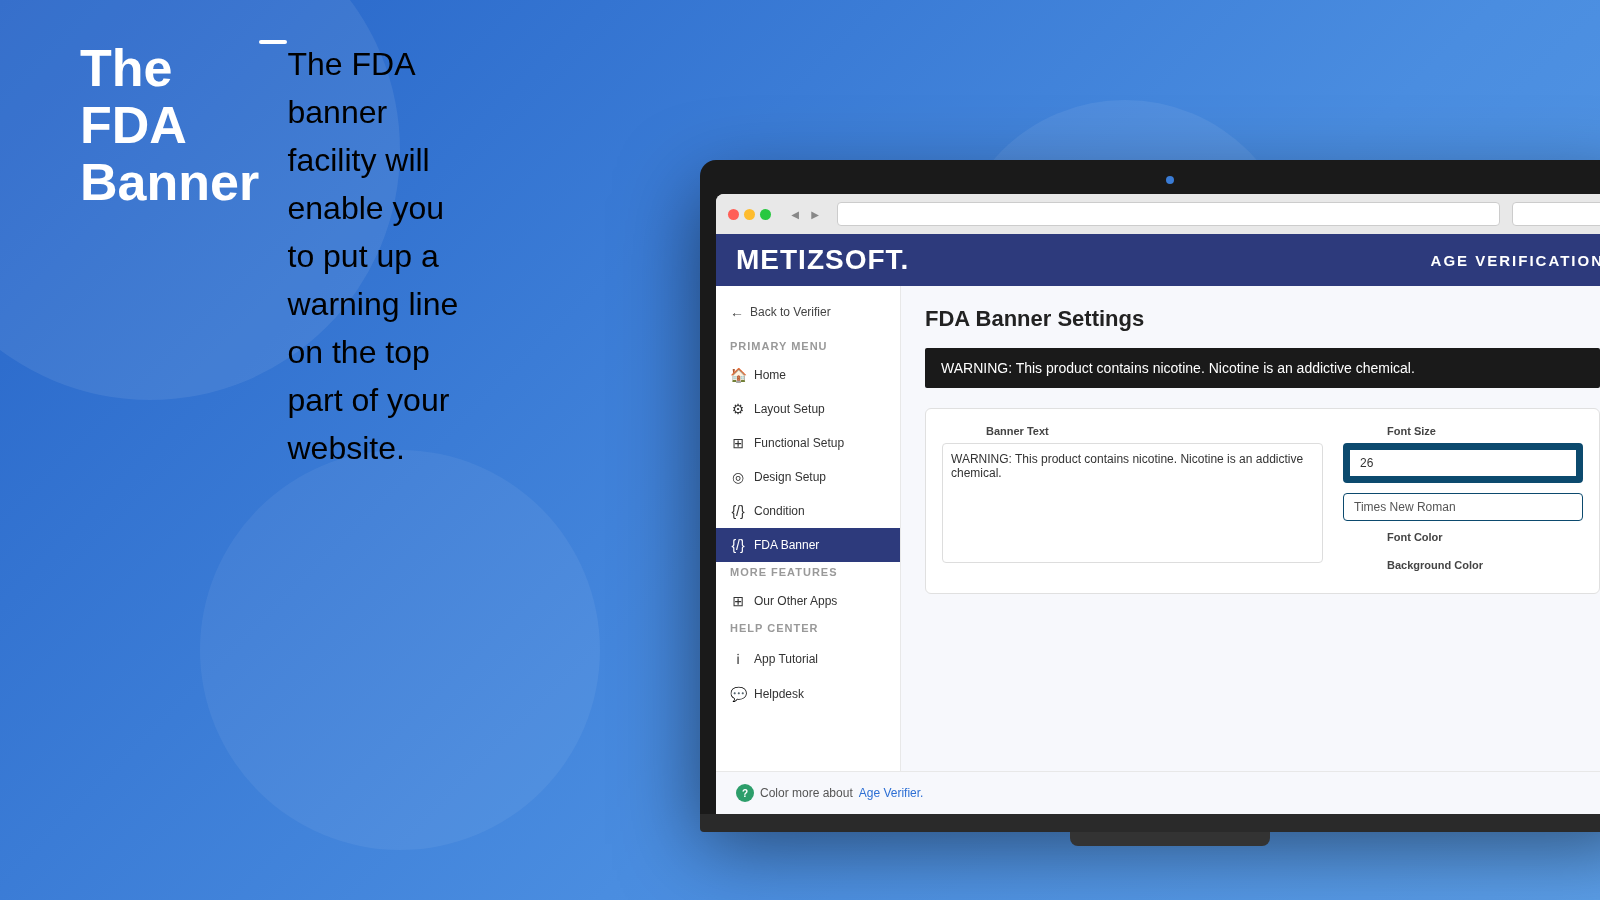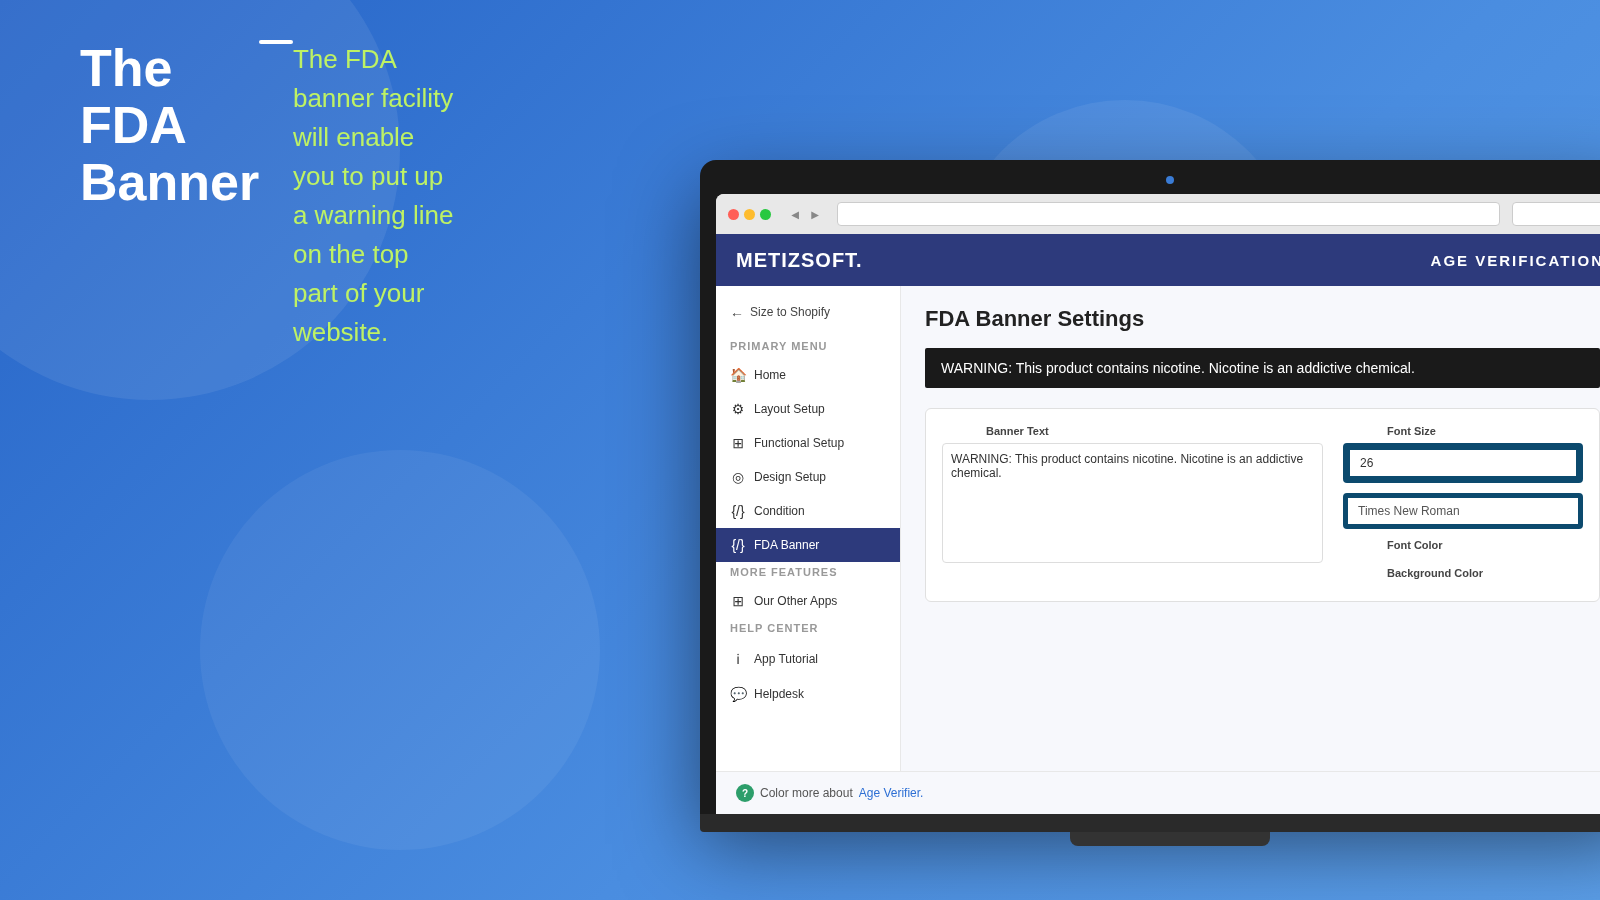--- a/index.html
+++ b/index.html
@@ -62,23 +62,23 @@
       margin-bottom: 24px;
     }
     .left-panel .divider {
       width: 220px;
       height: 4px;
       background: #ffffff;
       margin-bottom: 32px;
       border-radius: 2px;
     }
     .left-panel p {
-      font-size: 26px;
+      font-size: 32px;
       font-weight: 400;
-      color: #bef264;
+      color: #000000;
       line-height: 1.5;
     }
 
     
     .laptop-container {
       position: absolute;
       right: -40px;
       top: 160px;
       width: 940px;
       z-index: 3;
@@ -163,21 +163,21 @@
     .app-topnav {
       background: #2d3a7c;
       display: flex;
       align-items: center;
       justify-content: space-between;
       padding: 0 20px;
       height: 52px;
       flex-shrink: 0;
     }
     .app-logo {
-      font-size: 20px;
+      font-size: 28px;
       font-weight: 800;
       color: #ffffff;
       letter-spacing: 1px;
     }
     .app-logo span {
       color: #fff;
     }
     .app-title {
       font-size: 15px;
       font-weight: 700;
@@ -303,21 +303,21 @@
       width: 100%;
       border: 7px solid #0c4a6e;
       border-radius: 4px;
       padding: 6px 10px;
       font-size: 12px;
       color: #333;
       margin-bottom: 10px;
     }
     .font-family-input {
       width: 100%;
-      border: 5px solid #0c4a6e;
+      border: 1px solid #0c4a6e;
       border-radius: 4px;
       padding: 6px 10px;
       font-size: 12px;
       color: #555;
       margin-bottom: 10px;
       background: #fff;
     }
 
     
     .learn-more-bar {
@@ -400,21 +400,21 @@
             <span>METIZSOFT.</span>
           </div>
           <div class="app-title">AGE VERIFICATION</div>
         </div>
 
         <div class="app-body">
 
           <div class="sidebar">
             <div class="back-link">
               <span class="back-arrow">←</span>
-              <span>Size to Shopify</span>
+              <span>Back to Verifier</span>
             </div>
 
             <div class="menu-section-label">PRIMARY MENU</div>
 
             <div class="menu-item">
               <span class="menu-icon">🏠</span>
               <span>Home</span>
             </div>
             <div class="menu-item">
               <span class="menu-icon">⚙</span>

